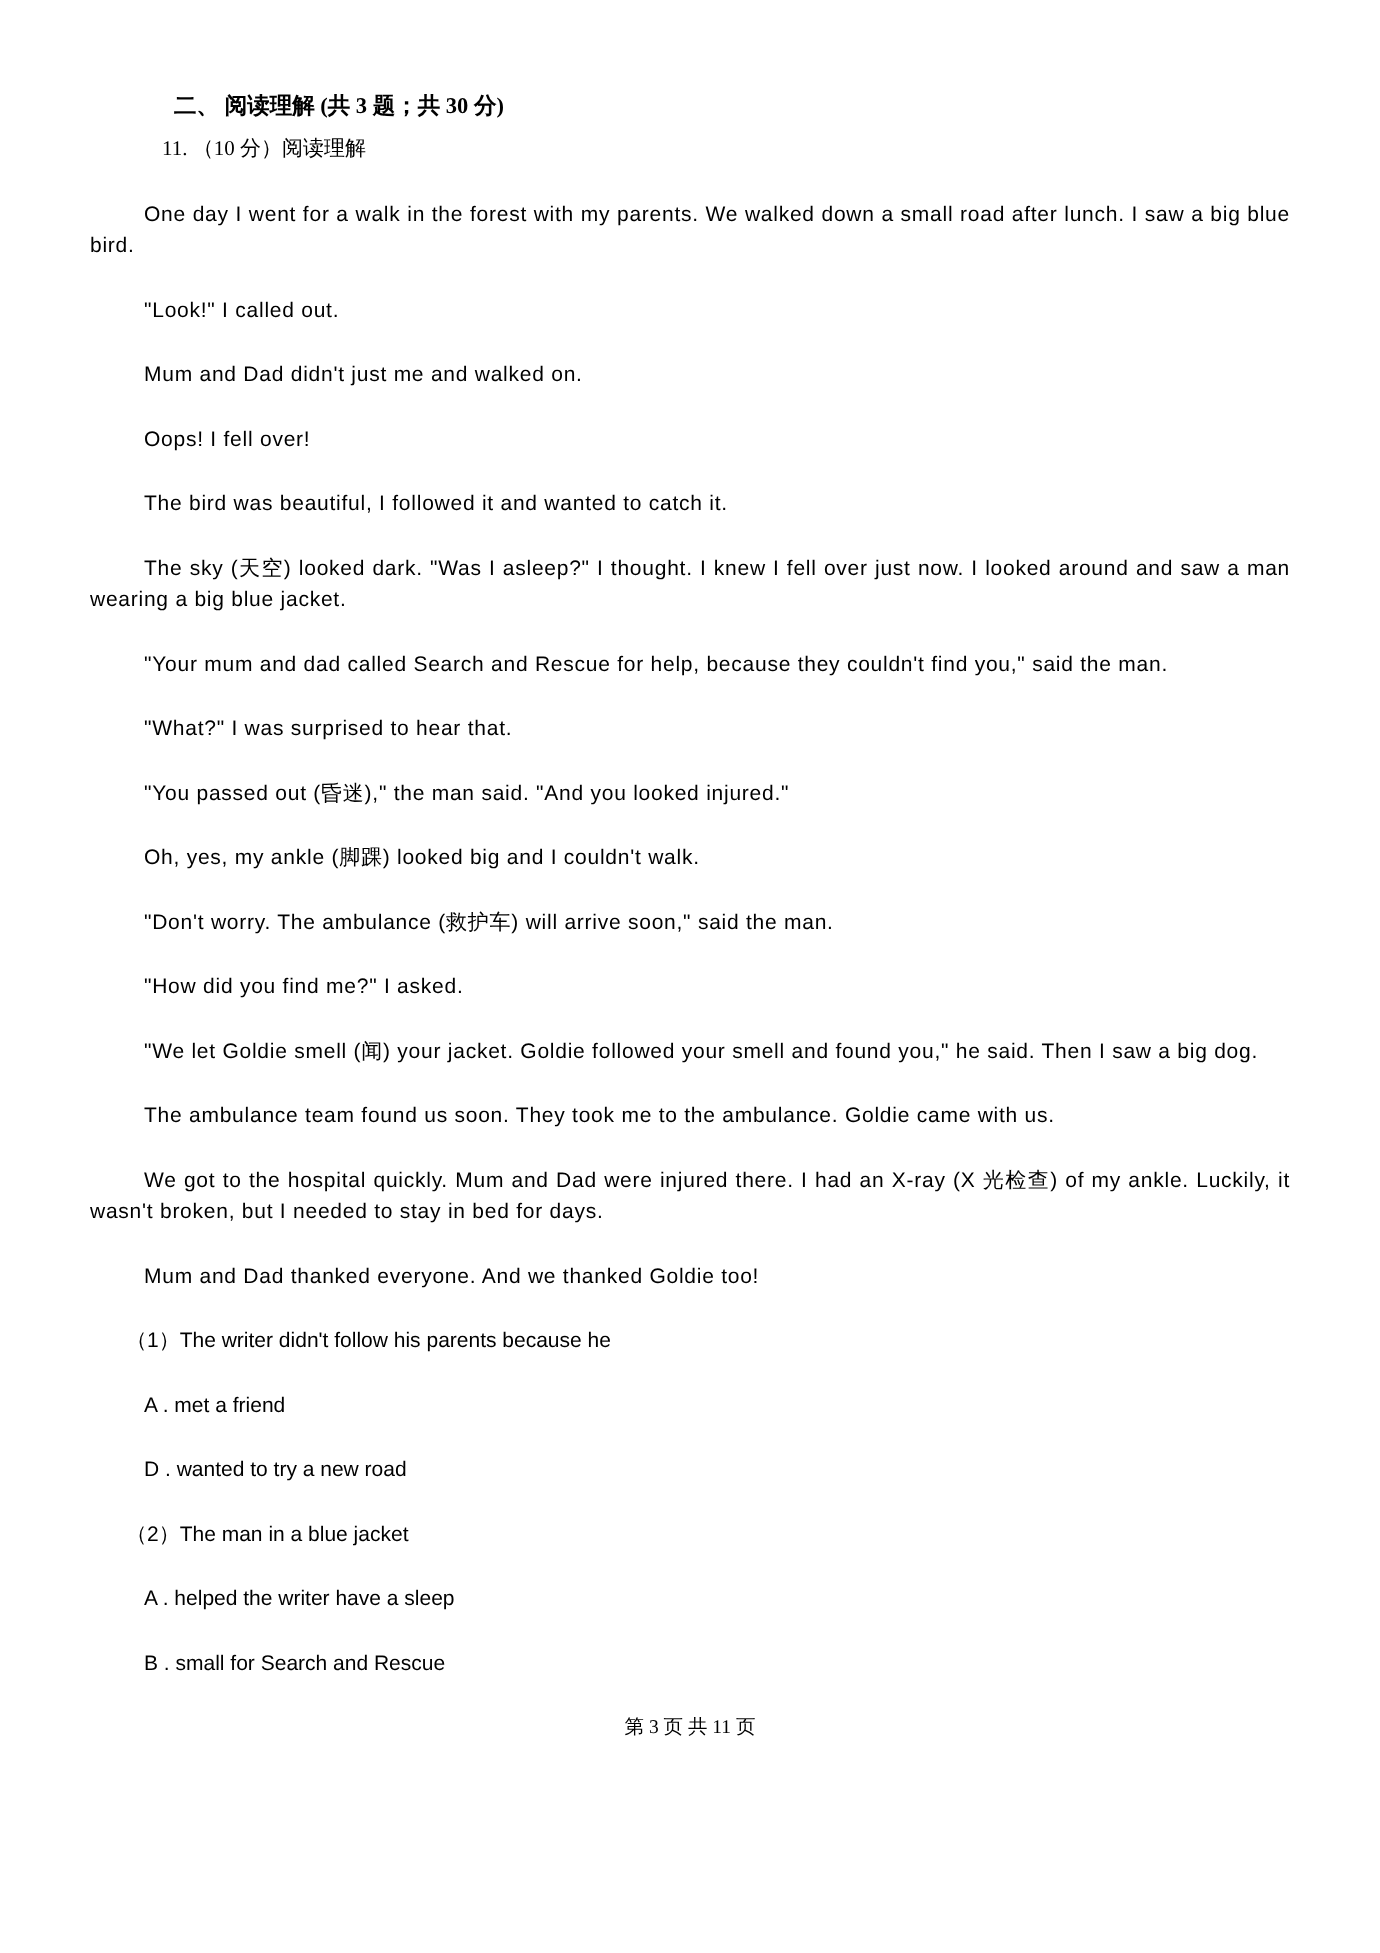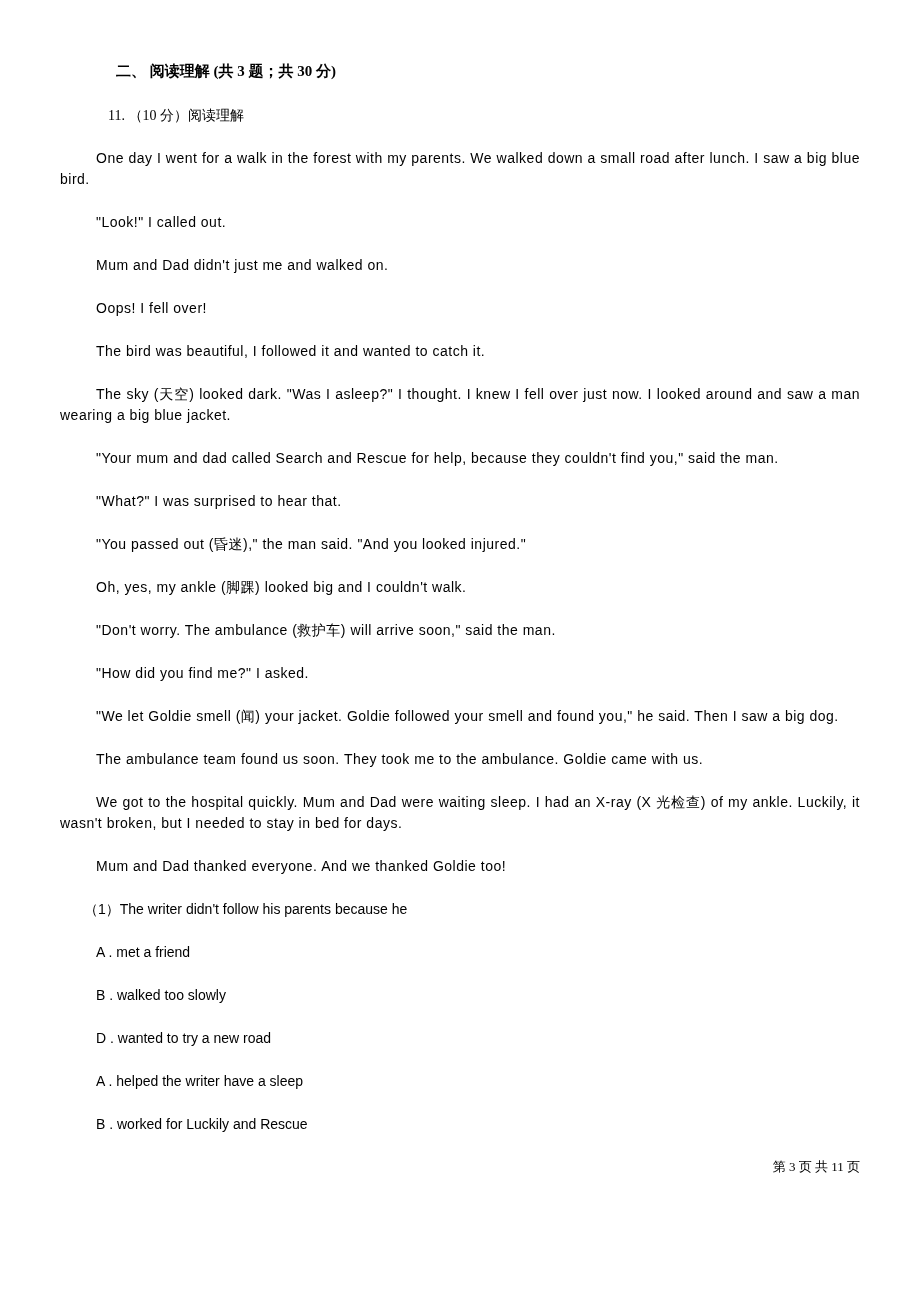--- a/index.html
+++ b/index.html
@@ -12,21 +12,21 @@
     .page {
       padding: 60px 60px 30px 60px;
       font-size: 14px;
       line-height: 1.5;
       color: #000;
     }
     .section-header {
       font-weight: bold;
       font-size: 15px;
       margin-left: 56px;
-      margin-bottom: 22px;
+      margin-bottom: 6px;
     }
     .q-intro {
       margin-left: 48px;
       margin-bottom: 22px;
     }
     .paragraph {
       text-align: justify;
       margin-bottom: 22px;
       letter-spacing: 0.5px;
     }
@@ -35,21 +35,21 @@
     }
     .option {
       margin-left: 36px;
       margin-bottom: 22px;
     }
     .question {
       margin-left: 24px;
       margin-bottom: 22px;
     }
     .page-footer {
-      text-align: right;
+      text-align: center;
       font-size: 13px;
       margin-top: 8px;
     }
     .mono {
       font-family: Liberation Sans, sans-serif;
     }
   </style>
 </head>
 <body>
 
@@ -65,25 +65,25 @@
   <div class="paragraph indent mono">The bird was beautiful, I followed it and wanted to catch it.</div>
   <div class="paragraph indent mono">The sky (天空) looked dark. "Was I asleep?" I thought. I knew I fell over just now. I looked around and saw a man wearing a big blue jacket.</div>
   <div class="paragraph indent mono">"Your mum and dad called Search and Rescue for help, because they couldn't find you," said the man.</div>
   <div class="paragraph indent mono">"What?" I was surprised to hear that.</div>
   <div class="paragraph indent mono">"You passed out (昏迷)," the man said. "And you looked injured."</div>
   <div class="paragraph indent mono">Oh, yes, my ankle (脚踝) looked big and I couldn't walk.</div>
   <div class="paragraph indent mono">"Don't worry. The ambulance (救护车) will arrive soon," said the man.</div>
   <div class="paragraph indent mono">"How did you find me?" I asked.</div>
   <div class="paragraph indent mono">"We let Goldie smell (闻) your jacket. Goldie followed your smell and found you," he said. Then I saw a big dog.</div>
   <div class="paragraph indent mono">The ambulance team found us soon. They took me to the ambulance. Goldie came with us.</div>
-  <div class="paragraph indent mono">We got to the hospital quickly. Mum and Dad were waiting sleep. I had an X-ray (X 光检查) of my ankle. Luckily, it wasn't broken, but I needed to stay in bed for days.</div>
+  <div class="paragraph indent mono">We got to the hospital quickly. Mum and Dad were injured there. I had an X-ray (X 光检查) of my ankle. Luckily, it wasn't broken, but I needed to stay in bed for days.</div>
   <div class="paragraph indent mono">Mum and Dad thanked everyone. And we thanked Goldie too!</div>
 
   <div class="question mono">（1）The writer didn't follow his parents because he</div>
   <div class="option mono">A . met a friend</div>
-  <div class="option mono">B . walked too slowly</div>
   <div class="option mono">D . wanted to try a new road</div>
 
+  <div class="question mono">（2）The man in a blue jacket</div>
   <div class="option mono">A . helped the writer have a sleep</div>
-  <div class="option mono">B . worked for Luckily and Rescue</div>
+  <div class="option mono">B . small for Search and Rescue</div>
 
   <div class="page-footer">第 3 页 共 11 页</div>
 </div>
 
 </body></html>

